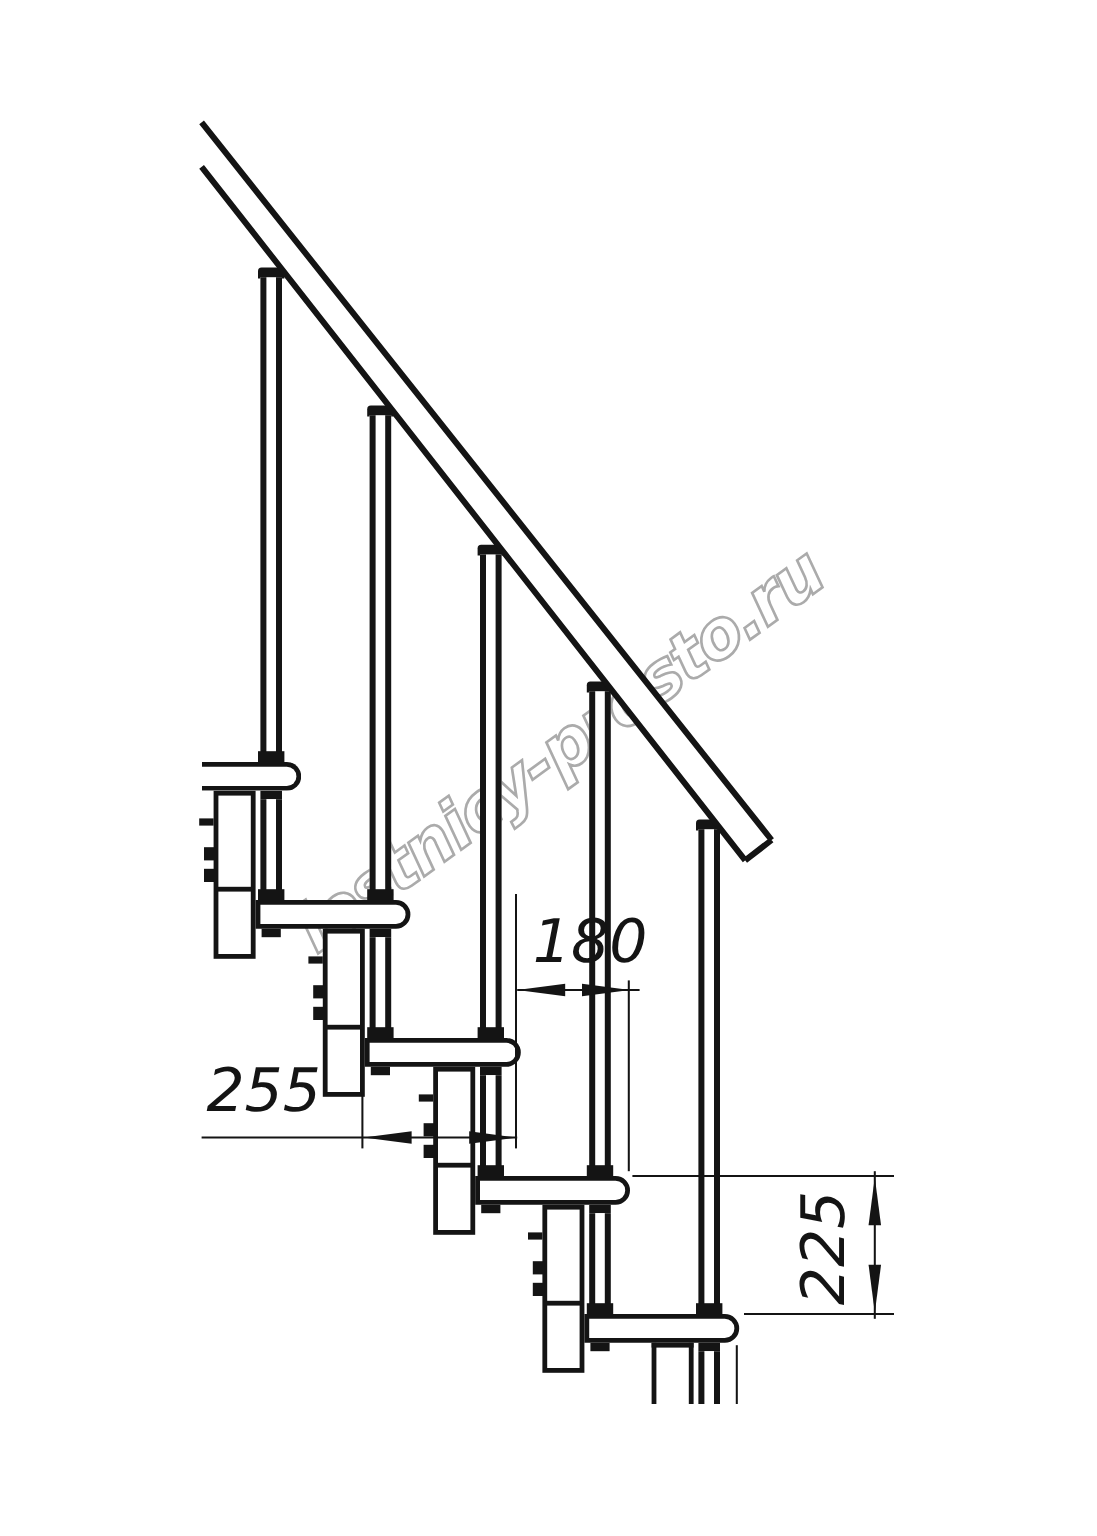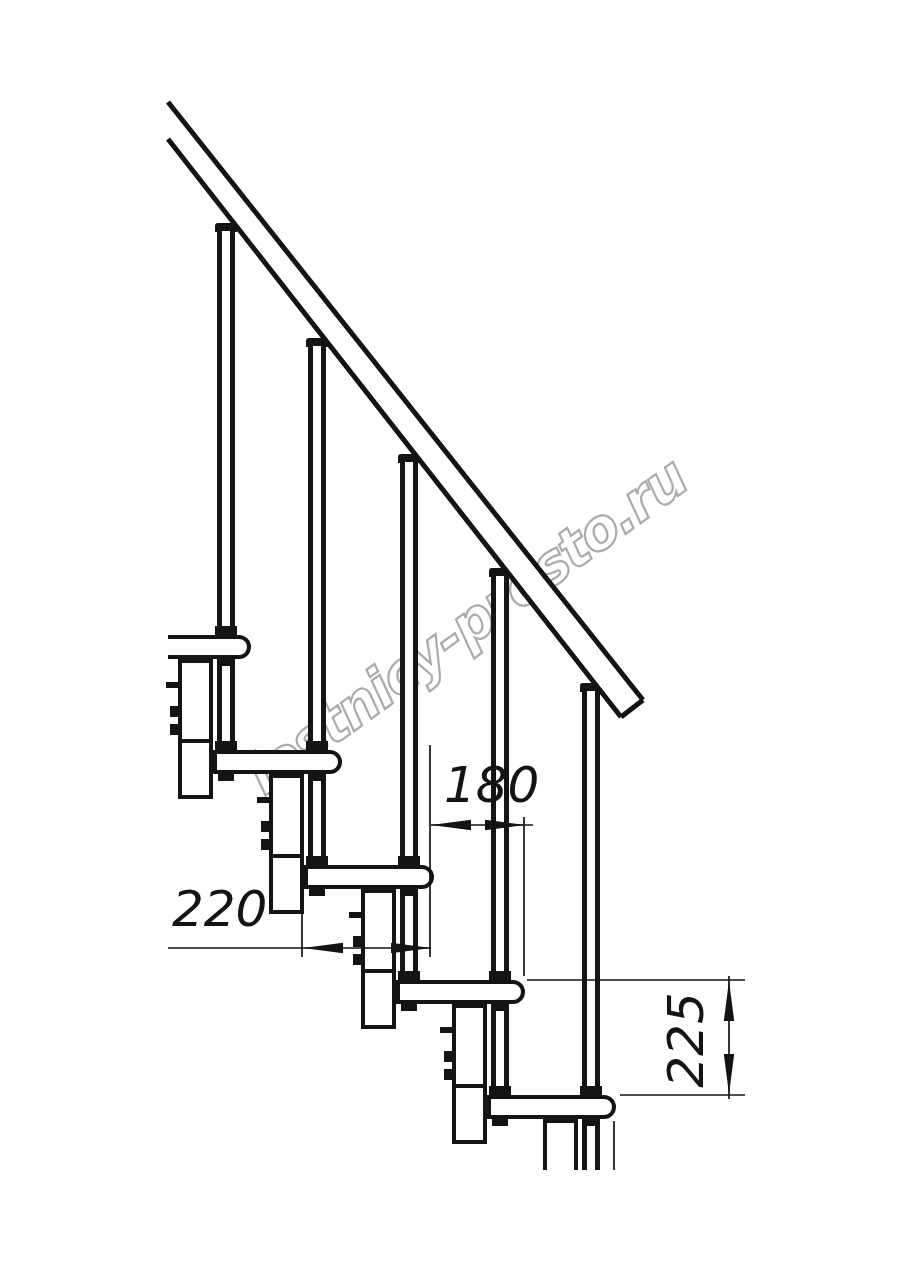--- a/index.html
+++ b/index.html
@@ -122,18 +122,18 @@
       <line x1="729" y1="976" x2="729" y2="1099" stroke="#141414" stroke-width="1.7"></line>
       <polygon points="303,948 343,942.8 343,953.2" fill="#141414"></polygon>
       <polygon points="431,948 391,942.8 391,953.2" fill="#141414"></polygon>
       <polygon points="431,825 471,819.8 471,830.2" fill="#141414"></polygon>
       <polygon points="525,825 485,819.8 485,830.2" fill="#141414"></polygon>
       <polygon points="729,981 723.8,1021 734.2,1021" fill="#141414"></polygon>
       <polygon points="729,1094 723.8,1054 734.2,1054" fill="#141414"></polygon>
     </svg>
 
   <div class="layer dimtexts">
-    <div class="dim-label" style="left: 172px; top: 884px;">220</div>
+    <div class="dim-label" style="left: 172px; top: 884px;">255</div>
     <div class="dim-label" style="left: 444px; top: 760px;">180</div>
     <div class="dim-label" style="left: 624px; top: 1015px; width: 124px; text-align: center; transform: rotate(-90deg);">225</div>
   </div>
 
 </div>
 
 </body></html>

